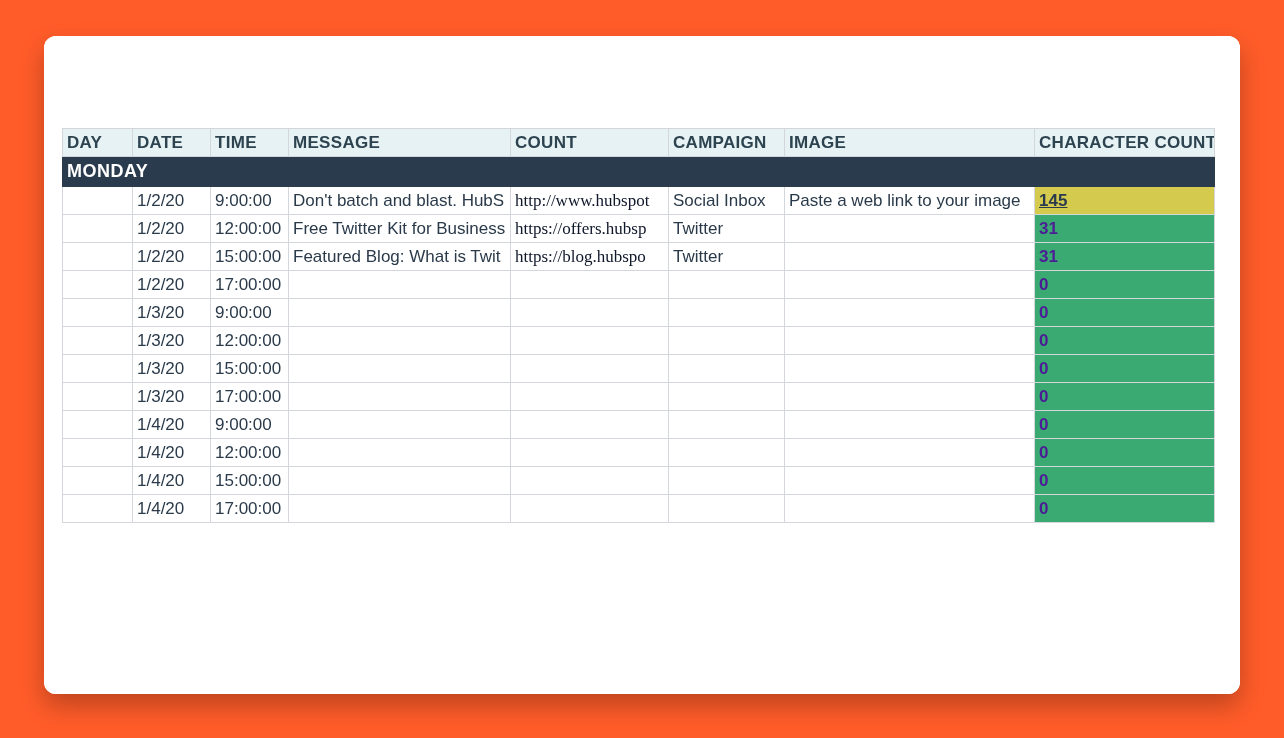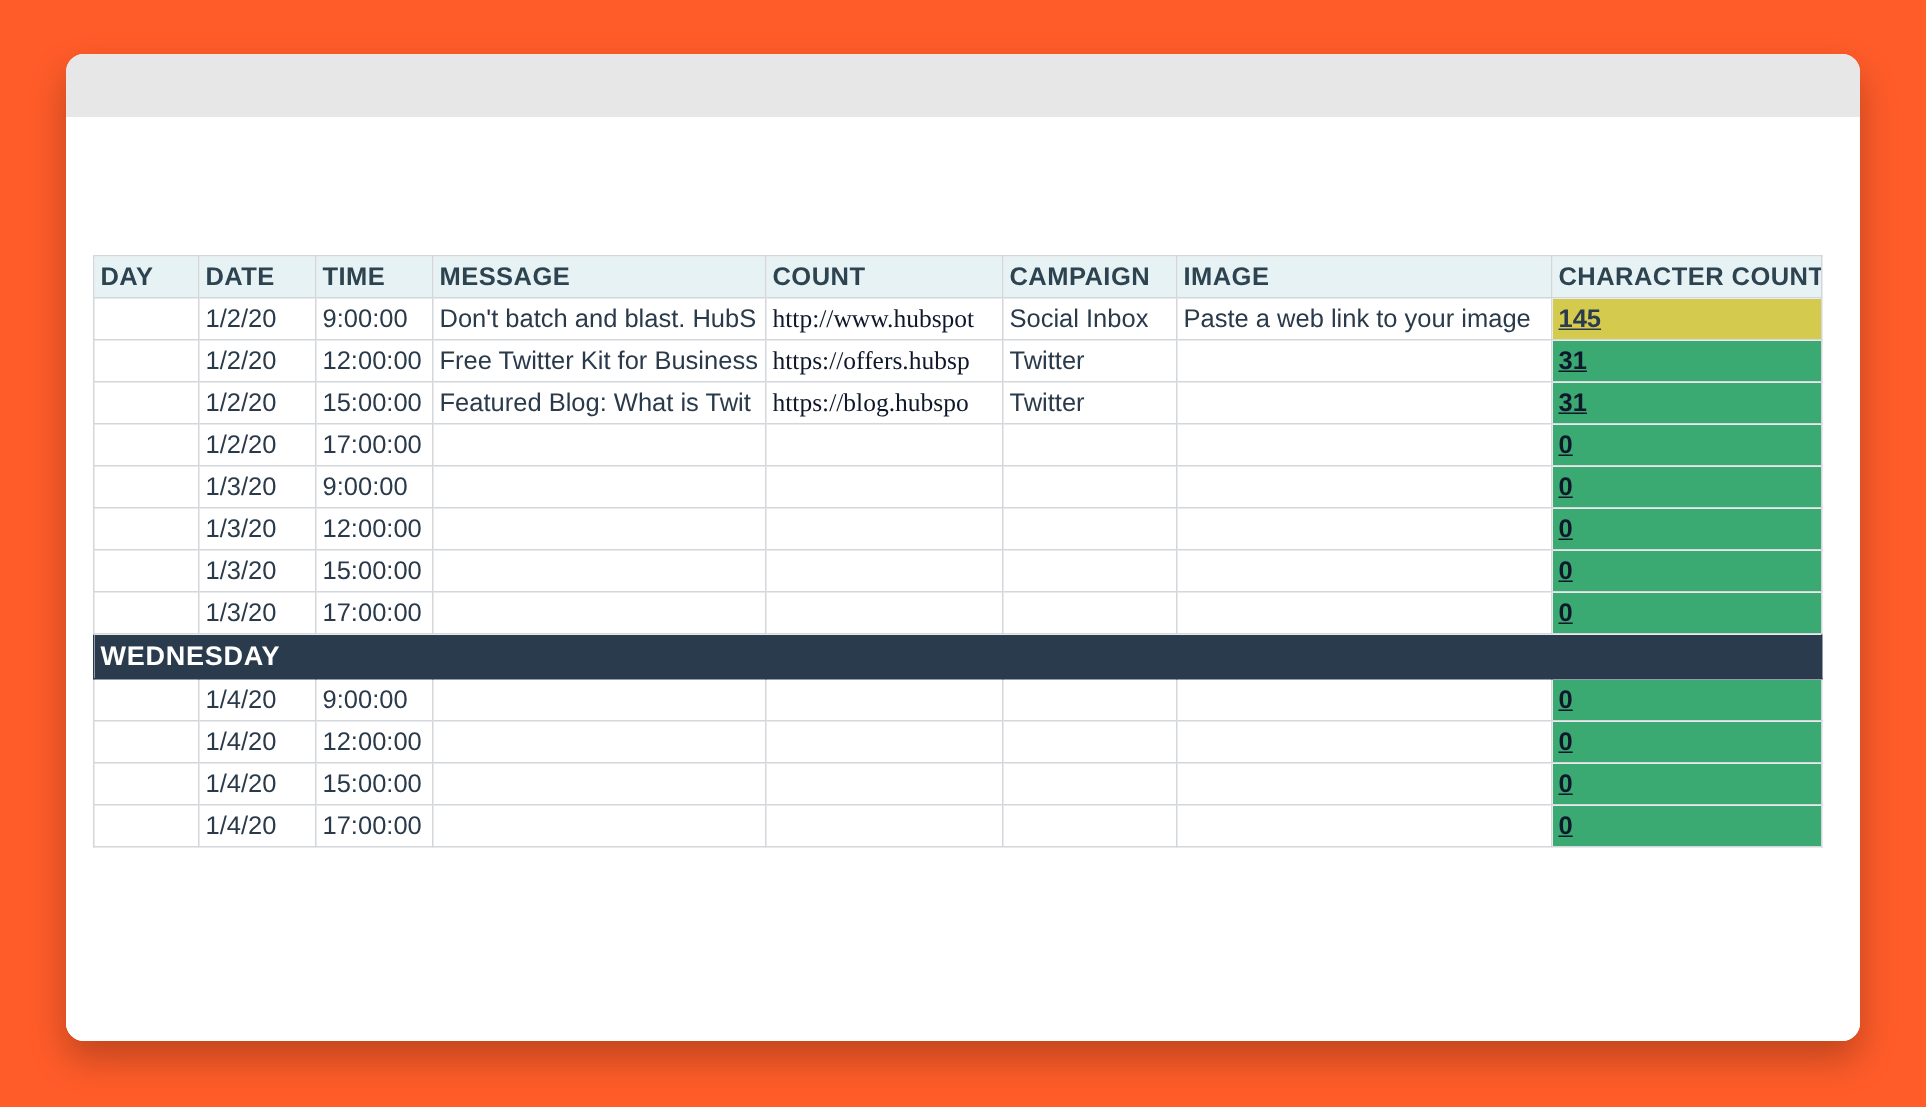--- a/index.html
+++ b/index.html
@@ -17,21 +17,21 @@
     padding: 36px 44px 44px 44px;
   }
   .card {
     width: 100%;
     height: 100%;
     background: #ffffff;
     border-radius: 12px;
     box-shadow: 0 12px 24px rgba(0,0,0,0.25);
     overflow: hidden;
     display: flex;
-    flex-direction: column;
+    flex-direction: row;
   }
   .card-topbar {
     height: 42px;
     background: #e7e7e7;
   }
   .card-body {
     flex: 1;
     background: #ffffff;
     padding: 92px 18px 20px 18px;
     overflow: hidden;
@@ -89,23 +89,22 @@
   }
 
   td.count-warn {
     background: #d4ca4e;
     color: #2a3b4d;
     font-weight: 700;
     text-decoration: underline;
   }
   td.count-ok {
     background: #3aa972;
-    color: #0f172a;
-    font-weight: 700;
-    text-decoration: underline;
+    color: #4c1d95;
+    font-weight: 700;
   }
 </style>
 </head>
 <body>
 
 <div class="stage">
   <div class="card">
     <div class="card-topbar"></div>
     <div class="card-body">
 
@@ -127,20 +126,23 @@
             <th>TIME</th>
             <th>MESSAGE</th>
             <th>COUNT</th>
             <th>CAMPAIGN</th>
             <th>IMAGE</th>
             <th>CHARACTER COUNT</th>
           </tr>
         </thead>
         <tbody id="sheet-body">
 
+        <tr class="section-row">
+              <td colspan="8">MONDAY</td>
+            </tr>
             <tr>
               <td></td>
               <td>1/2/20</td>
               <td>9:00:00</td>
               <td>Don't batch and blast. HubS</td>
               <td class="link">http://www.hubspot</td>
               <td>Social Inbox</td>
               <td>Paste a web link to your image</td>
               <td class="count-warn">145</td>
             </tr>
@@ -207,23 +209,20 @@
             <tr>
               <td></td>
               <td>1/3/20</td>
               <td>17:00:00</td>
               <td></td>
               <td></td>
               <td></td>
               <td></td>
               <td class="count-ok">0</td>
             </tr>
-            <tr class="section-row">
-              <td colspan="8">WEDNESDAY</td>
-            </tr>
             <tr>
               <td></td>
               <td>1/4/20</td>
               <td>9:00:00</td>
               <td></td>
               <td></td>
               <td></td>
               <td></td>
               <td class="count-ok">0</td>
             </tr>

